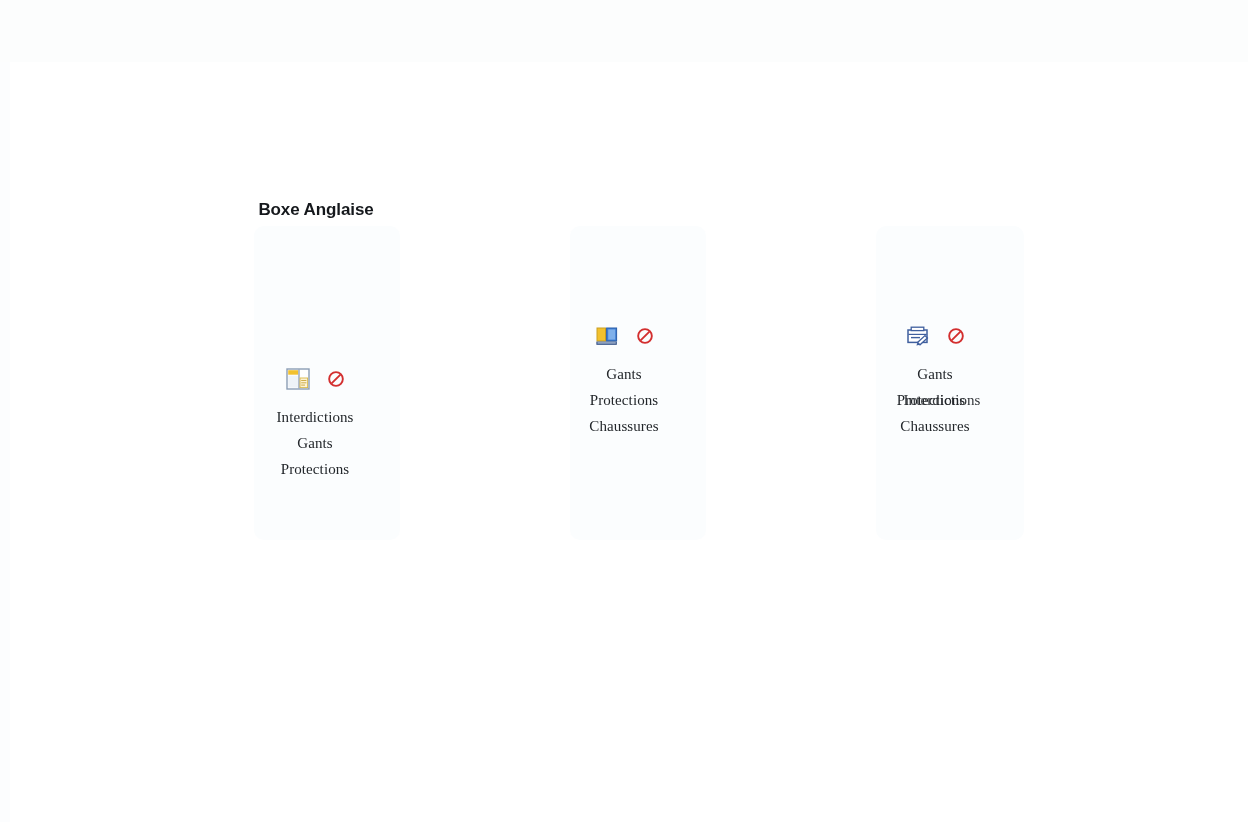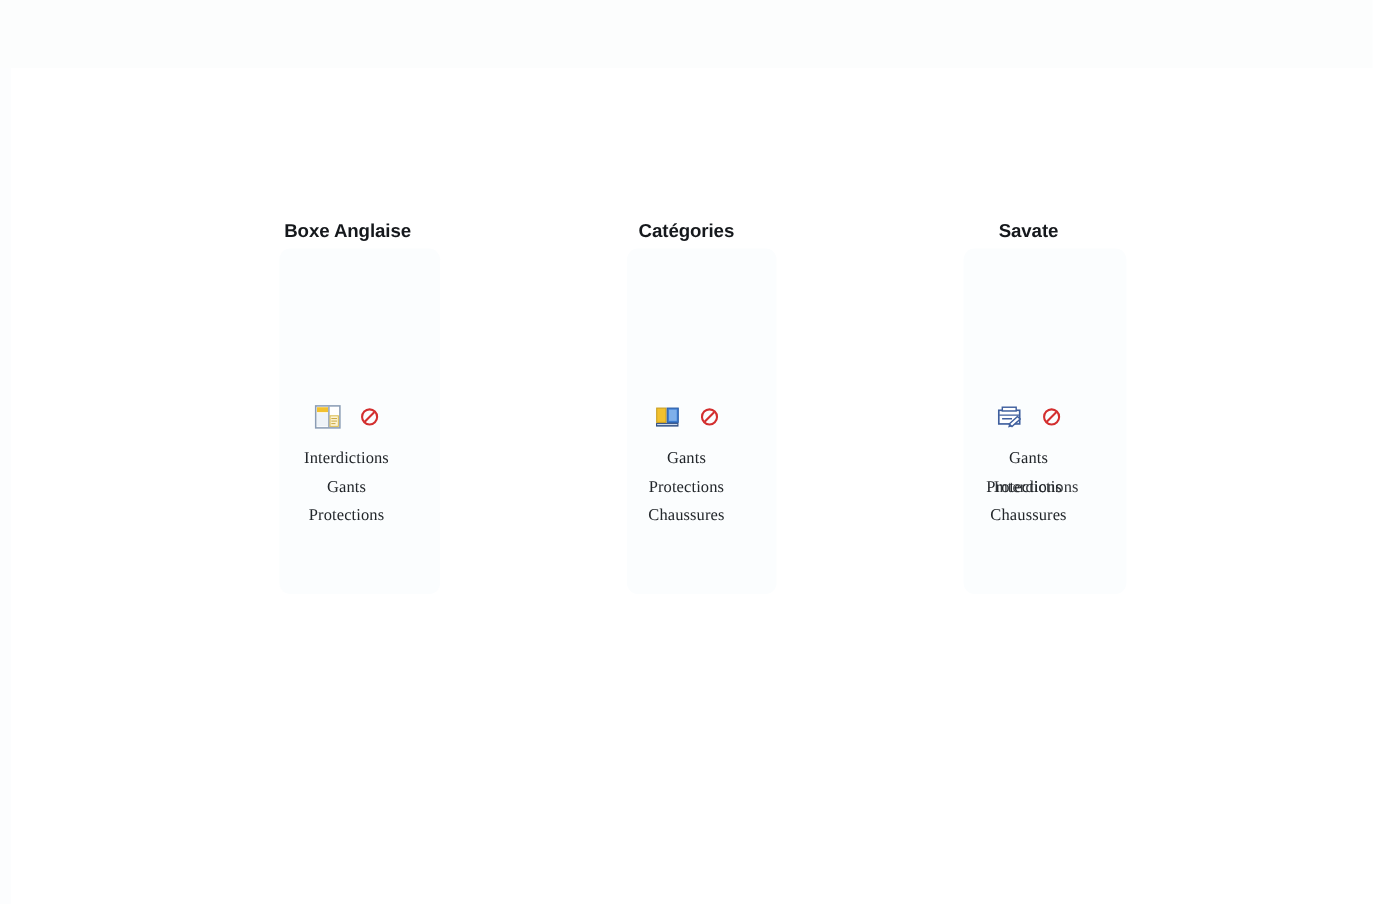--- a/index.html
+++ b/index.html
@@ -146,21 +146,20 @@
       </div>
 
       <div class="items">
         <div class="item">Interdictions</div>
         <div class="item">Gants</div>
         <div class="item">Protections</div>
       </div>
     </div>
 
     <div class="col col-2">
-      <div class="col-title">Catégories</div>
 
       <div class="icon-row">
         <span>
           <svg class="glyph-icon" viewBox="0 0 26 26">
             <rect x="3" y="5" width="8.5" height="13" fill="#f2c12e" stroke="#c99f22" stroke-width="1"></rect>
             <rect x="12.6" y="5" width="10" height="13" fill="#3f7fd4" stroke="#2b5ea8" stroke-width="1"></rect>
             <rect x="14.2" y="6.4" width="7" height="10.2" fill="#7fb0ea"></rect>
             <rect x="2.4" y="18.6" width="20.4" height="3.2" fill="#2b4a80"></rect>
             <rect x="3.4" y="19.4" width="18.4" height="1.1" fill="#cdd9ea"></rect>
           </svg>
@@ -174,21 +173,20 @@
       </div>
 
       <div class="items">
         <div class="item">Gants</div>
         <div class="item">Protections</div>
         <div class="item">Chaussures</div>
       </div>
     </div>
 
     <div class="col col-3">
-      <div class="col-title">Savate</div>
 
       <div class="icon-row">
         <span>
           <svg class="glyph-icon" viewBox="0 0 26 26">
             <rect x="3" y="7" width="19" height="12.4" fill="#ffffff" stroke="#3f5f9e" stroke-width="1.5"></rect>
             <rect x="6.2" y="4.2" width="12.6" height="3.4" fill="#ffffff" stroke="#3f5f9e" stroke-width="1.3"></rect>
             <line x1="3.4" y1="11.4" x2="21.6" y2="11.4" stroke="#3f5f9e" stroke-width="1.2"></line>
             <line x1="6" y1="14.6" x2="15" y2="14.6" stroke="#3f5f9e" stroke-width="1.4"></line>
             <path d="M12.5 19.5 L20 12.6 L22.4 15 L15 21.8 Z" fill="#ffffff" stroke="#3f5f9e" stroke-width="1.3"></path>
             <path d="M12.5 19.5 L15 21.8 L11.4 22.6 Z" fill="#3f5f9e"></path>

